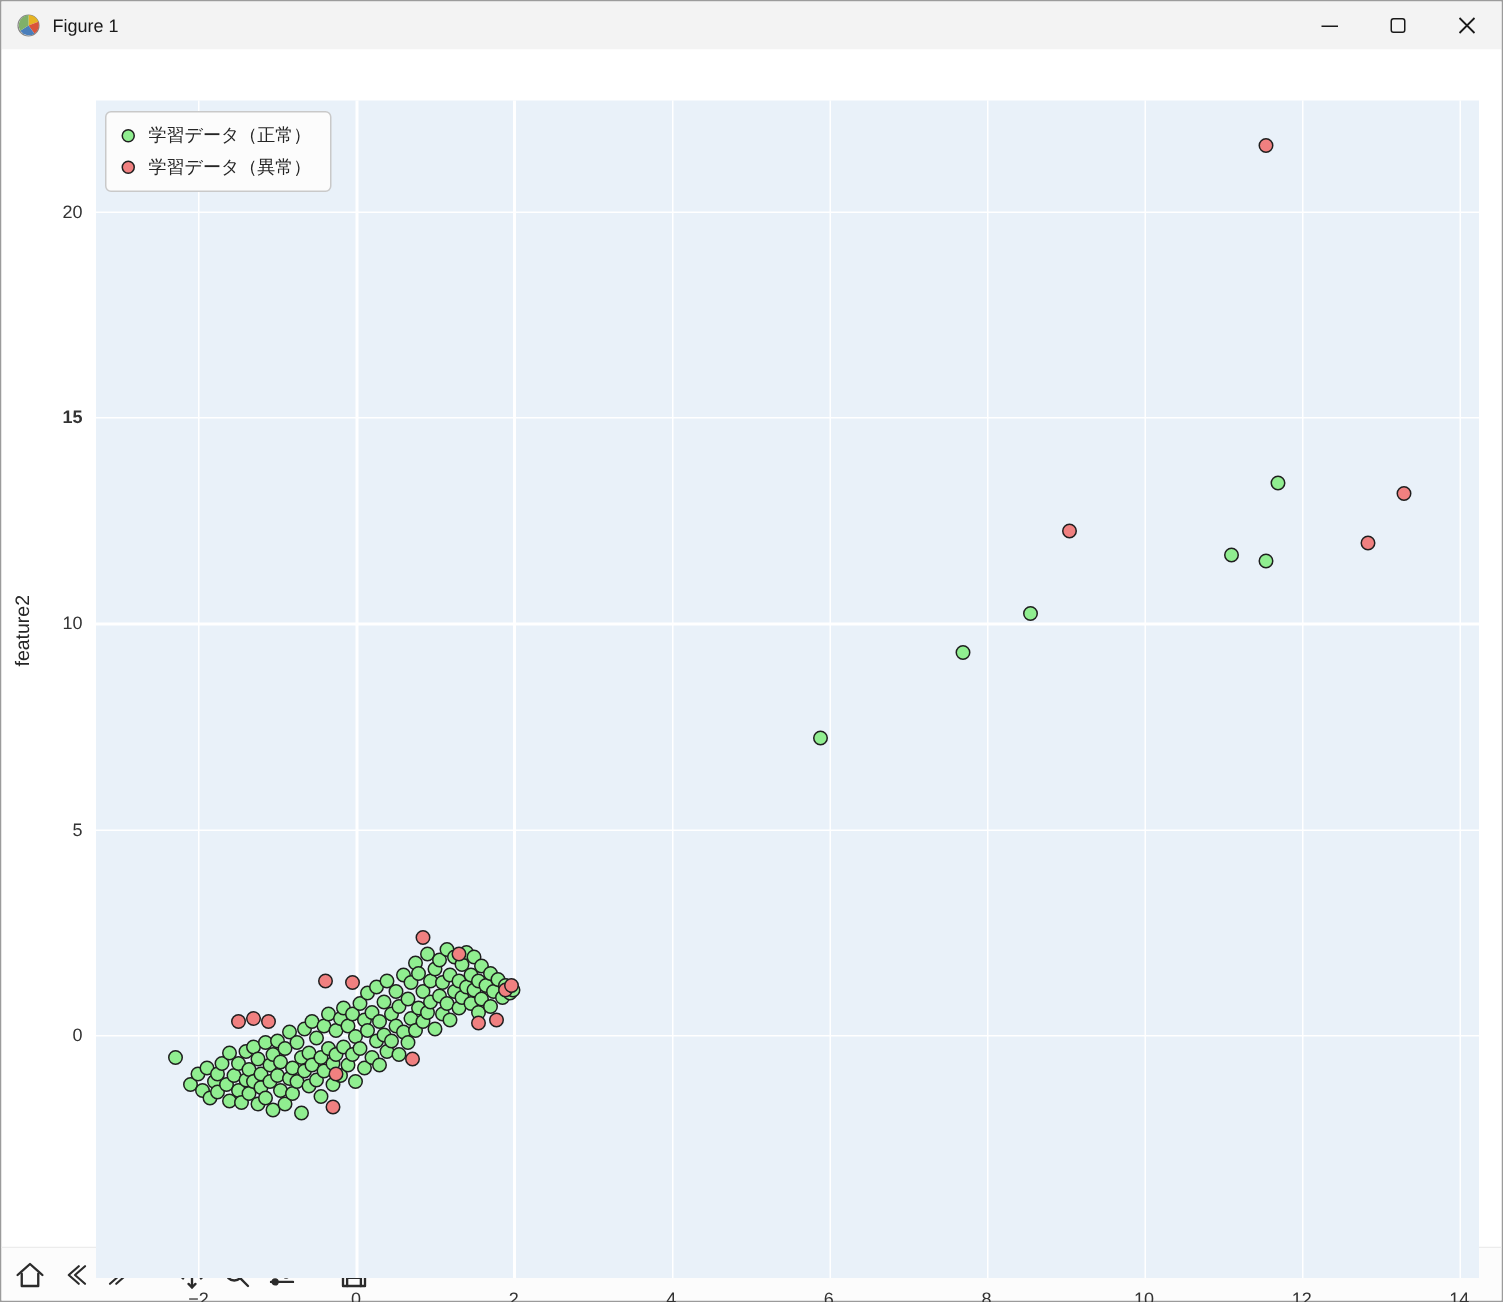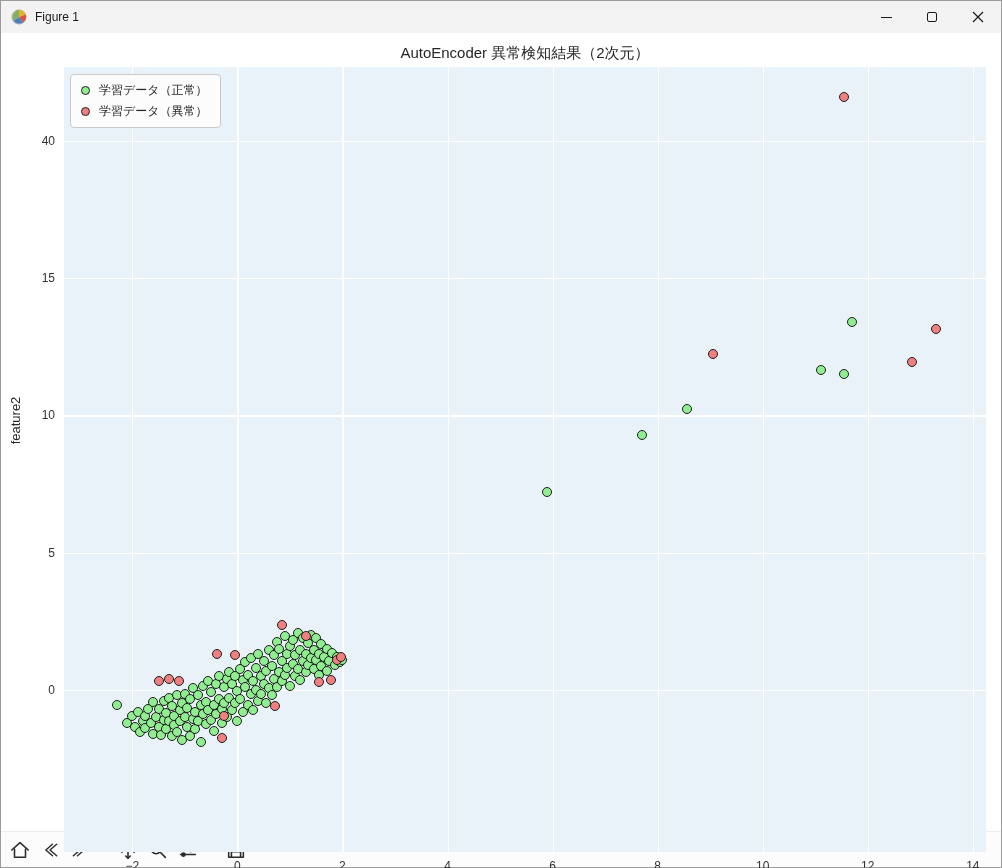--- a/index.html
+++ b/index.html
@@ -75,21 +75,20 @@
       </div>
       <div class="win-btn">
         <svg width="12" height="12" viewBox="0 0 12 12">
           <path d="M1 1 L11 11 M11 1 L1 11" stroke="#1a1a1a" stroke-width="1.2" fill="none"></path>
         </svg>
       </div>
     </div>
   </div>
 
   <div class="canvas">
-    <div class="chart-title">AutoEncoder 異常検知結果（2次元）</div>
 
     <div class="plot">
       <div class="legend">
         <div class="legend-row">
           <span class="legend-marker" style="background: rgb(144, 238, 144); border-color: rgb(31, 31, 31);"></span>
           <span class="legend-label">学習データ（正常）</span>
         </div>
         <div class="legend-row">
           <span class="legend-marker" style="background: rgb(240, 128, 128); border-color: rgb(31, 31, 31);"></span>
           <span class="legend-label">学習データ（異常）</span>
@@ -113,23 +112,23 @@
         <div class="xtick" style="left: 803.795px;">12</div>
         <div class="grid v" style="left: 908.866px;"></div>
         <div class="xtick" style="left: 908.866px;">14</div>
         <div class="grid h" style="top: 622.704px;"></div>
         <div class="ytick" style="top: 622.704px;">0</div>
         <div class="grid h" style="top: 485.545px;"></div>
         <div class="ytick" style="top: 485.545px;">5</div>
         <div class="grid h" style="top: 348.385px;"></div>
         <div class="ytick" style="top: 348.385px;">10</div>
         <div class="grid h" style="top: 211.226px;"></div>
-        <div class="ytick" style="top: 211.226px;">15</div>
+        <div class="ytick" style="top: 211.226px; font-weight: bold;">15</div>
         <div class="grid h" style="top: 74.0661px;"></div>
-        <div class="ytick" style="top: 74.0661px;">40</div>
+        <div class="ytick" style="top: 74.0661px;">20</div>
         <div class="pt" style="left: 52.5356px; top: 637.792px; background: rgb(144, 238, 144); border-color: rgb(31, 31, 31);"></div>
         <div class="pt" style="left: 63.0427px; top: 655.623px; background: rgb(144, 238, 144); border-color: rgb(31, 31, 31);"></div>
         <div class="pt" style="left: 68.2963px; top: 648.765px; background: rgb(144, 238, 144); border-color: rgb(31, 31, 31);"></div>
         <div class="pt" style="left: 70.9231px; top: 659.737px; background: rgb(144, 238, 144); border-color: rgb(31, 31, 31);"></div>
         <div class="pt" style="left: 73.5499px; top: 644.65px; background: rgb(144, 238, 144); border-color: rgb(31, 31, 31);"></div>
         <div class="pt" style="left: 76.1766px; top: 665.224px; background: rgb(144, 238, 144); border-color: rgb(31, 31, 31);"></div>
         <div class="pt" style="left: 78.8034px; top: 654.251px; background: rgb(144, 238, 144); border-color: rgb(31, 31, 31);"></div>
         <div class="pt" style="left: 81.4302px; top: 648.765px; background: rgb(144, 238, 144); border-color: rgb(31, 31, 31);"></div>
         <div class="pt" style="left: 81.4302px; top: 661.109px; background: rgb(144, 238, 144); border-color: rgb(31, 31, 31);"></div>
         <div class="pt" style="left: 84.057px; top: 641.907px; background: rgb(144, 238, 144); border-color: rgb(31, 31, 31);"></div>

